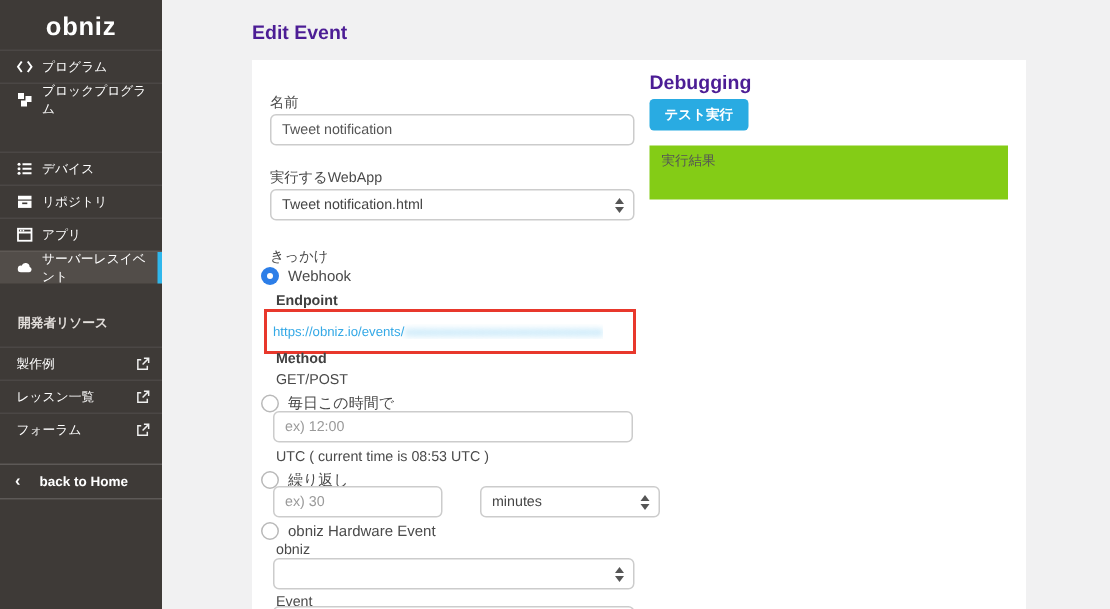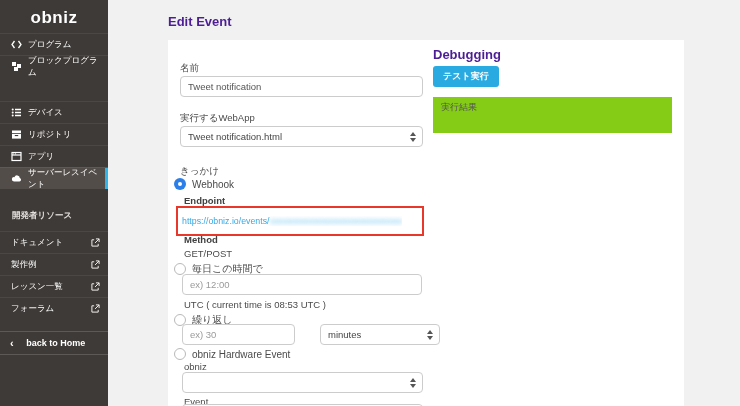--- a/index.html
+++ b/index.html
@@ -149,29 +149,20 @@
         </svg>
     </span>
     <span>サーバーレスイベント</span>
   </div>
 
   <div class="spacer14"></div>
 
   <div class="side-section">開発者リソース</div>
 
   <div class="side-item">
-    <span>ドキュメント</span>
-    <span class="ext">
-      <svg class="icn" width="9" height="9" viewBox="0 0 10 10">
-          <path d="M3.5 2H1v7h7V6.5" stroke="#fff" fill="none" stroke-width="1.1"></path>
-          <path d="M5.5 1H9v3.5M9 1L4.5 5.5" stroke="#fff" fill="none" stroke-width="1.1"></path>
-        </svg>
-    </span>
-  </div>
-  <div class="side-item">
     <span>製作例</span>
     <span class="ext">
       <svg class="icn" width="9" height="9" viewBox="0 0 10 10">
           <path d="M3.5 2H1v7h7V6.5" stroke="#fff" fill="none" stroke-width="1.1"></path>
           <path d="M5.5 1H9v3.5M9 1L4.5 5.5" stroke="#fff" fill="none" stroke-width="1.1"></path>
         </svg>
     </span>
   </div>
   <div class="side-item">
     <span>レッスン一覧</span>

